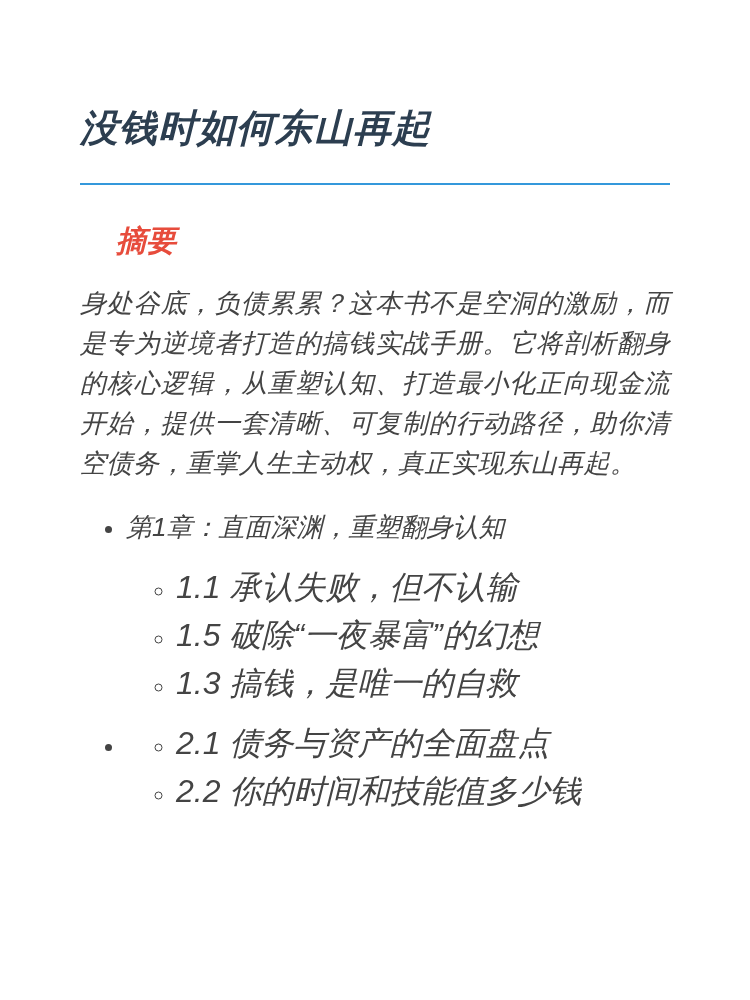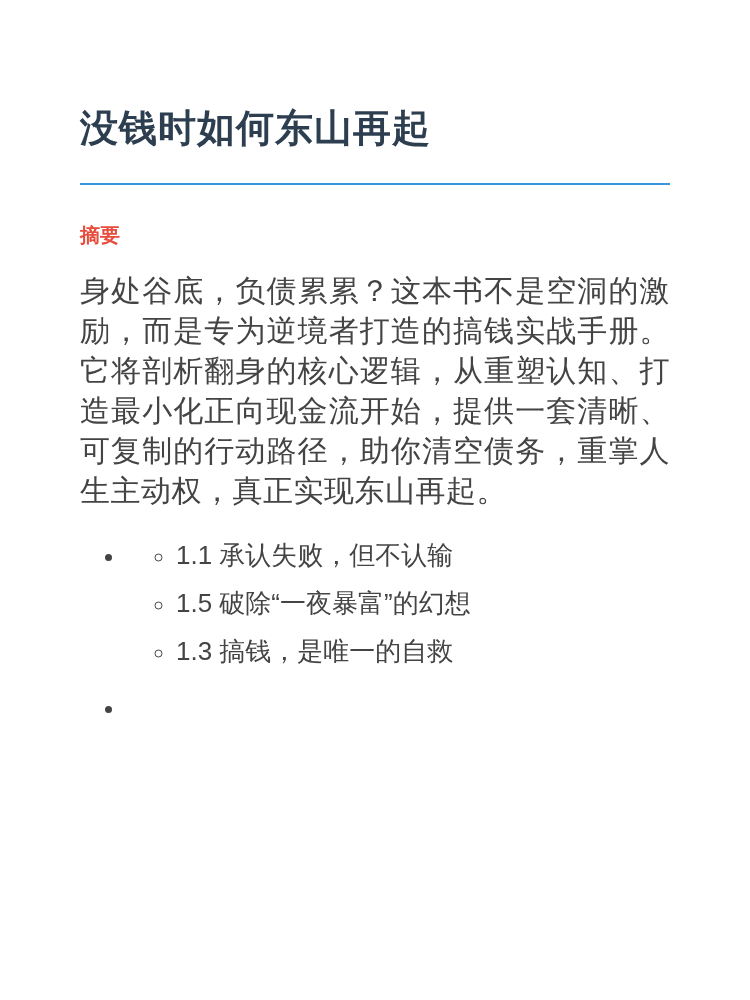--- a/index.html
+++ b/index.html
@@ -2,21 +2,21 @@
 <html lang="zh" style="--title: #2c3e50; --heading: #e74c3c; --rule: #3498db; --body: #444444; --bg: #ffffff;"><head>
 <meta charset="utf-8">
 <style>
   :root {
     --title: #2c3e50;
     --heading: #e74c3c;
     --rule: #3498db;
     --body: #444444;
     --bg: #ffffff;
   }
-  * { margin: 0; padding: 0; box-sizing: border-box; }
+  * { margin: 0; padding: 0; box-sizing: border-box; font-style: italic; }
   html, body {
     background: var(--bg);
     font-family: "Liberation Sans", "DejaVu Sans", sans-serif;
   }
   .page {
     position: relative;
     width: 750px;
     height: 1000px;
     background: var(--bg);
     padding: 104px 80px 0 80px;
@@ -25,29 +25,30 @@
   h1.doc-title {
     font-size: 38px;
     line-height: 1.3;
     font-weight: 700;
     color: var(--title);
     padding-bottom: 30px;
     border-bottom: 2px solid var(--rule);
     letter-spacing: 1px;
   }
   h2.sec-heading {
-    font-size: 20px;
+    font-size: 30px;
     line-height: 1.2;
     font-weight: 700;
     color: var(--heading);
     margin-top: 38px;
+    margin-left: 36px;
   }
   p.summary {
     margin-top: 24px;
-    font-size: 30px;
+    font-size: 26px;
     line-height: 40px;
     color: var(--body);
     text-align: justify;
     letter-spacing: 0.5px;
   }
   ul.toc {
     margin-top: 24px;
     list-style-type: disc;
     padding-left: 46px;
     color: var(--body);
@@ -58,43 +59,48 @@
   }
   ul.toc > li + li { margin-top: 14px; }
   ul.toc > li::marker { color: var(--body); font-size: 24px; }
   ul.sub {
     list-style-type: circle;
     padding-left: 50px;
     margin-top: 20px;
     margin-bottom: 16px;
   }
   ul.sub > li {
-    font-size: 26px;
+    font-size: 32px;
     line-height: 40px;
     margin-bottom: 8px;
   }
   ul.sub > li::marker { color: var(--body); font-size: 24px; }
 </style>
 </head>
 <body>
 
 <div class="page">
 
   <h1 class="doc-title">没钱时如何东山再起</h1>
 
   <h2 class="sec-heading">摘要</h2>
 
   <p class="summary">身处谷底，负债累累？这本书不是空洞的激励，而是专为逆境者打造的搞钱实战手册。它将剖析翻身的核心逻辑，从重塑认知、打造最小化正向现金流开始，提供一套清晰、可复制的行动路径，助你清空债务，重掌人生主动权，真正实现东山再起。</p>
 
 
   <ul class="toc">
     <li>
+      <span>第1章：直面深渊，重塑翻身认知</span>
       <ul class="sub">
         <li>1.1 承认失败，但不认输</li>
         <li>1.5 破除“一夜暴富”的幻想</li>
         <li>1.3 搞钱，是唯一的自救</li>
       </ul>
     </li>
     <li>
+      <ul class="sub">
+        <li>2.1 债务与资产的全面盘点</li>
+        <li>2.2 你的时间和技能值多少钱</li>
+      </ul>
     </li>
   </ul>
 
 </div>
 
 </body></html>

